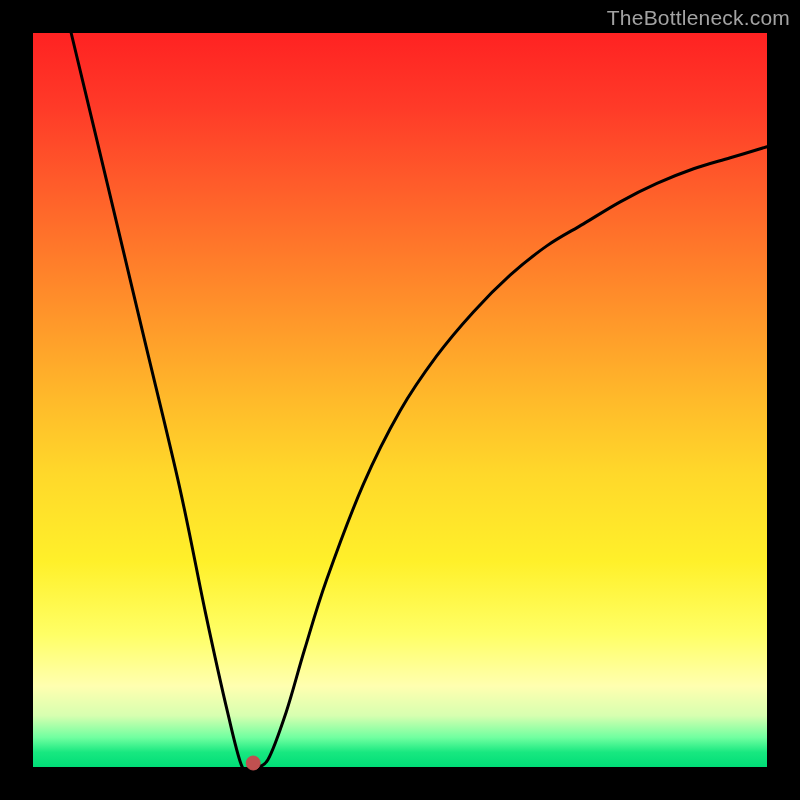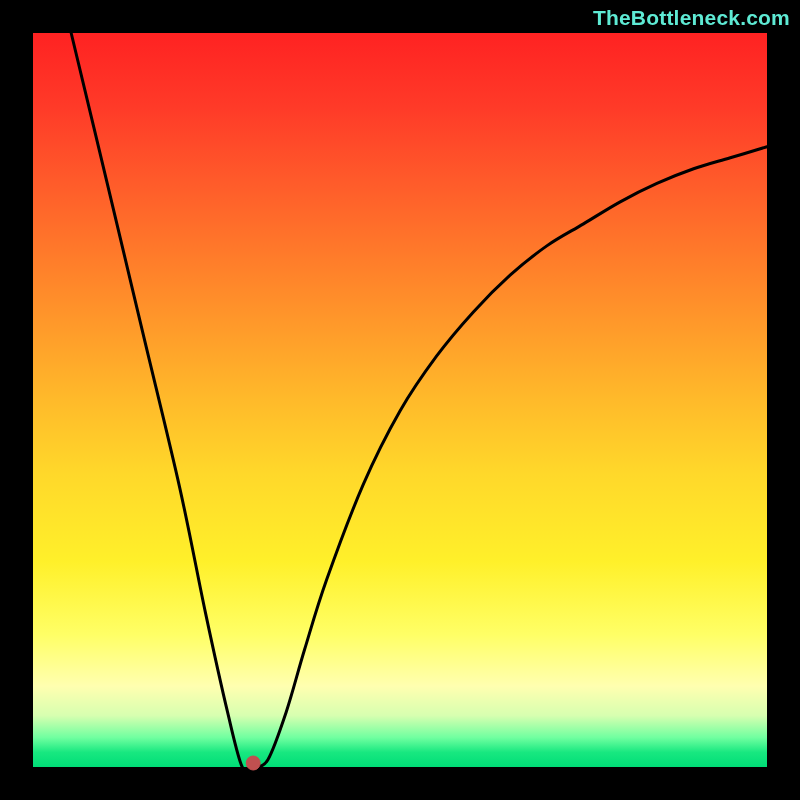--- a/index.html
+++ b/index.html
@@ -40,22 +40,22 @@
       #70ffa0 96%,
       #18e880 98%,
       #00dd77 100%
     );
   }
   .watermark {
     position: absolute;
     top: 6px;
     right: 10px;
     font-size: 21px;
-    font-weight: 700;
-    color: #5eead4;
+    font-weight: 400;
+    color: #a3a3a3;
     letter-spacing: 0.2px;
     user-select: none;
   }
   svg.curve {
     position: absolute;
     left: 0;
     top: 0;
     width: 734px;
     height: 734px;
     overflow: visible;

